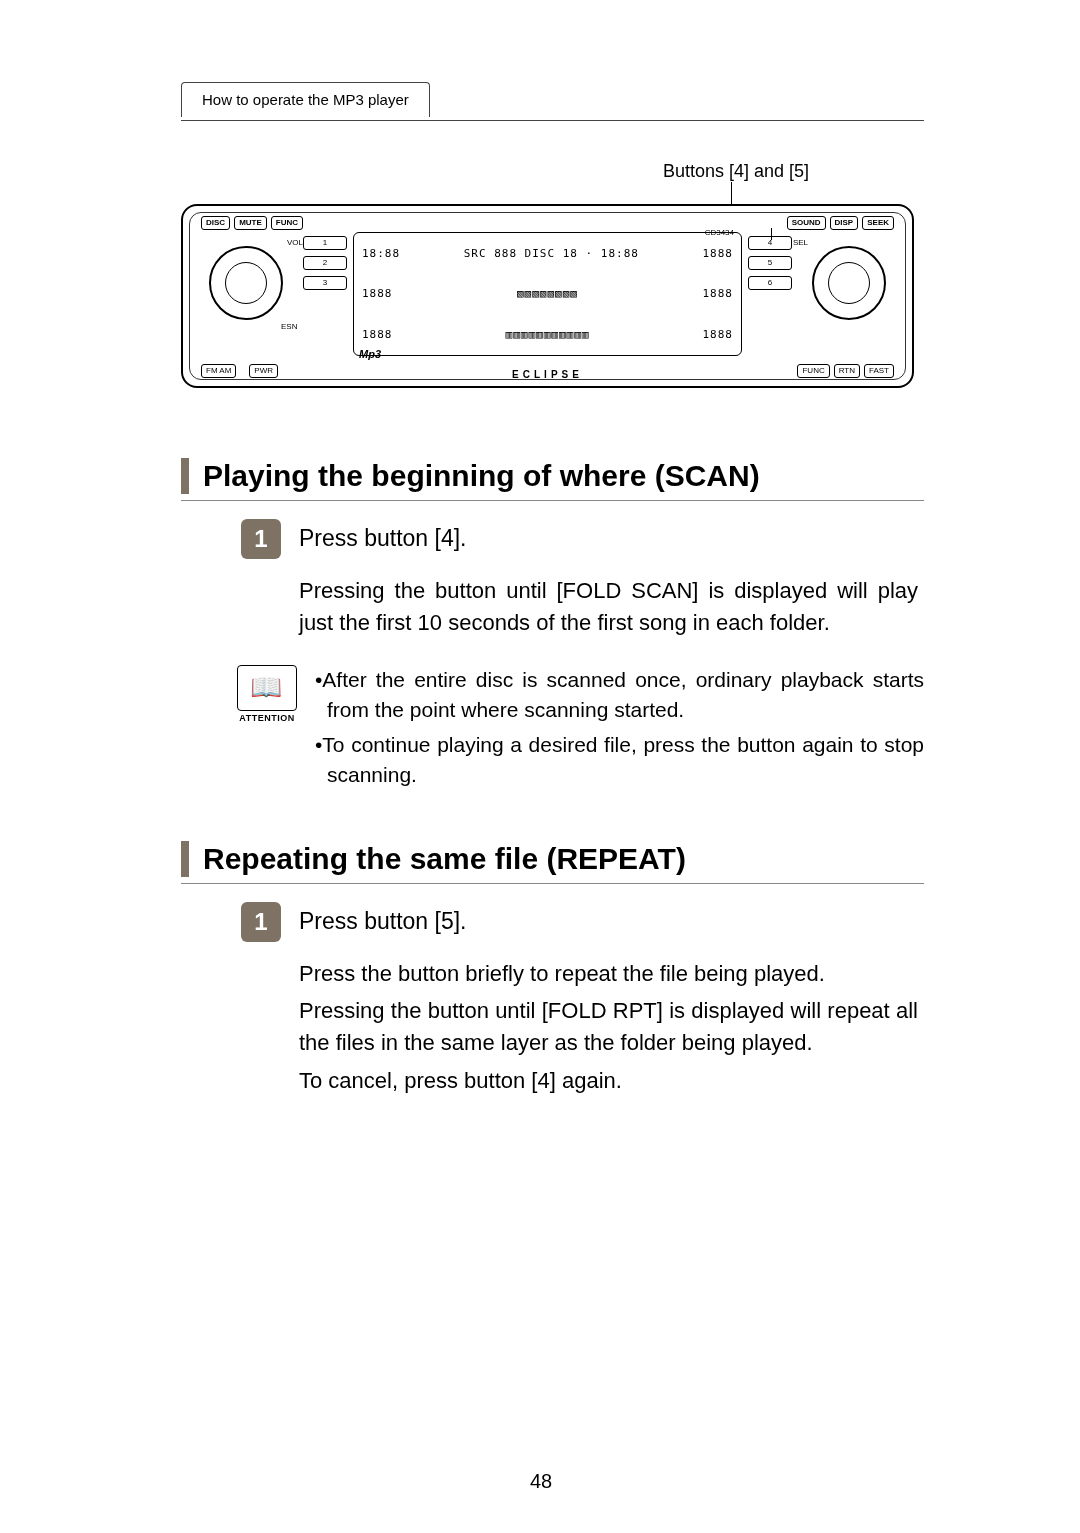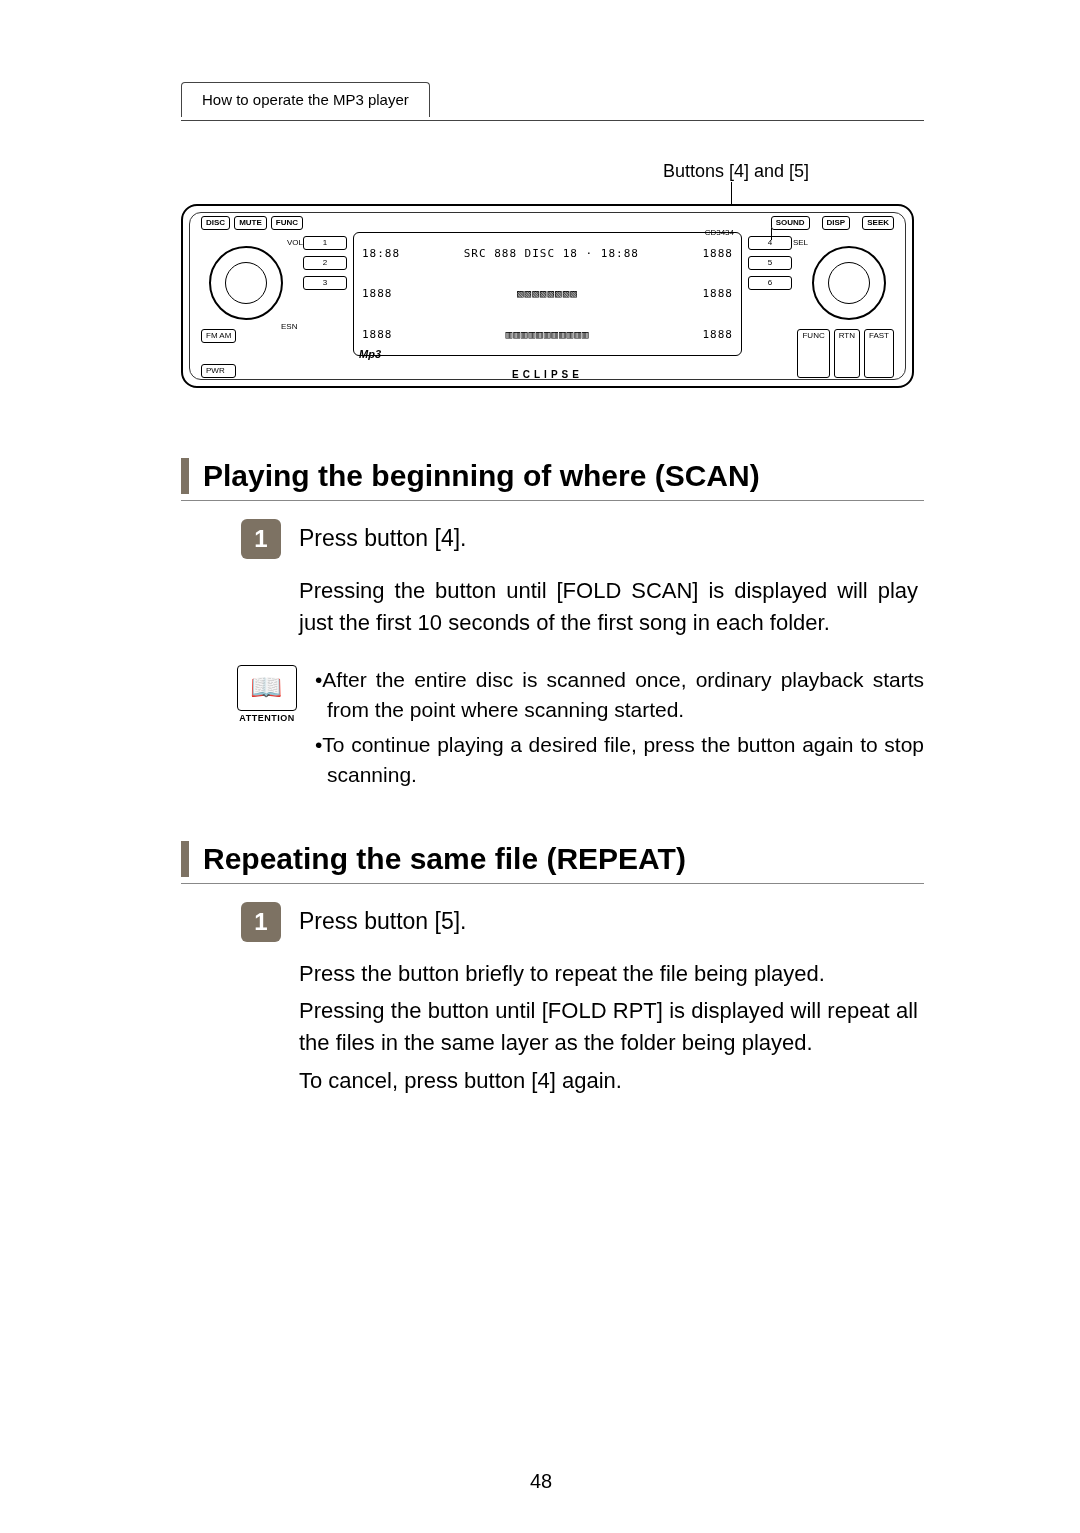--- a/index.html
+++ b/index.html
@@ -125,21 +125,21 @@
 
   <div class="device-wrap">
     <div class="device-inner"></div>
 
     <div class="dev-row" style="top:10px;left:18px;right:auto;gap:4px;">
       <span class="btn">DISC</span>
       <span class="btn">MUTE</span>
       <span class="btn">FUNC</span>
     </div>
 
-    <div class="dev-row" style="top:10px;right:18px;left:auto;gap:12px;">
+    <div class="dev-row" style="top:10px;right:18px;left:auto;gap:4px;">
       <span class="btn">SOUND</span>
       <span class="btn">DISP</span>
       <span class="btn">SEEK</span>
     </div>
 
     <div class="knob knob-l"></div>
     <div class="knob knob-r"></div>
 
     <div style="position:absolute;left:104px;top:32px;font-size:8px;">VOL</div>
     <div style="position:absolute;left:98px;top:116px;font-size:8px;">ESN</div>
@@ -174,21 +174,21 @@
         <span style="flex:1;text-align:center;">▥▥▥▥▥▥▥▥▥▥▥</span>
         <span>1888</span>
       </div>
     </div>
 
     <div class="cdlabel">CD3434</div>
     <div class="mp3">Mp3</div>
     <div class="brand">ECLIPSE</div>
 
     <div class="bottom-row">
-      <div style="display:flex;gap:21px;flex-direction:column;">
+      <div style="display:flex;gap:13px;">
         <span class="btn">FM AM</span>
         <span class="btn">PWR</span>
       </div>
       <div style="display:flex;gap:4px;">
         <span class="btn">FUNC</span>
         <span class="btn">RTN</span>
         <span class="btn">FAST</span>
       </div>
     </div>
   </div>

